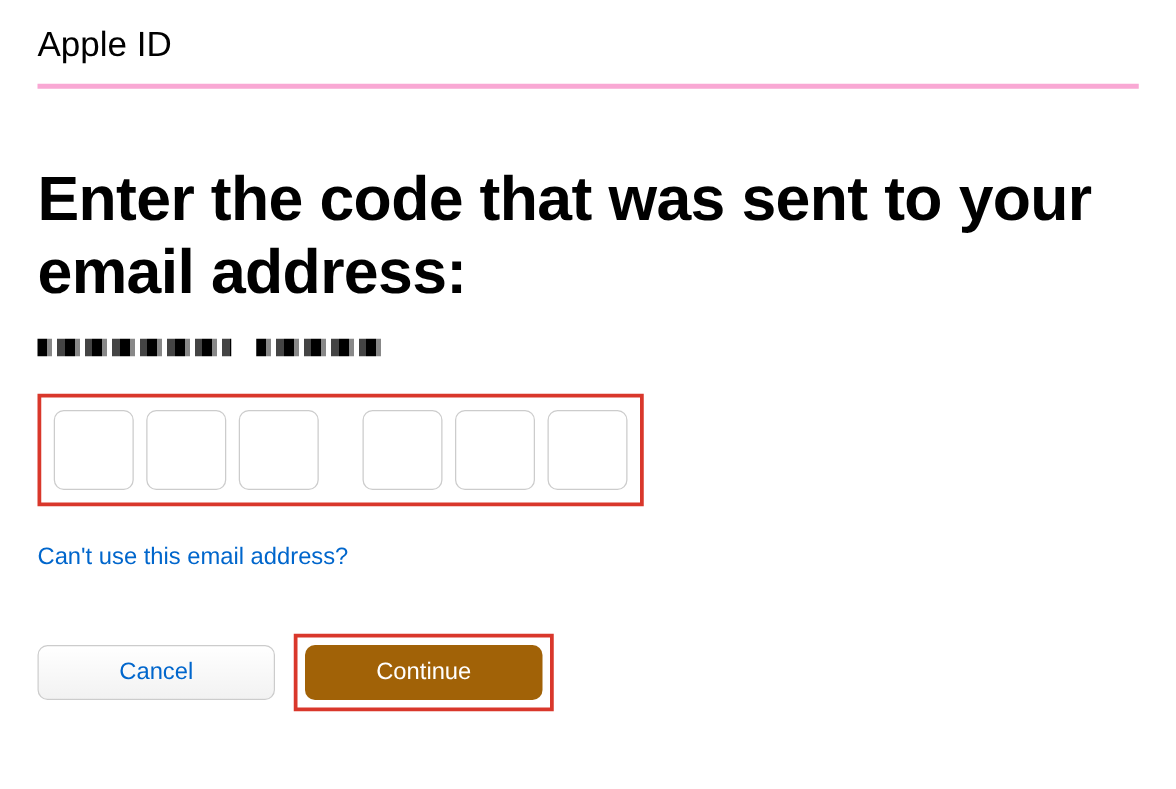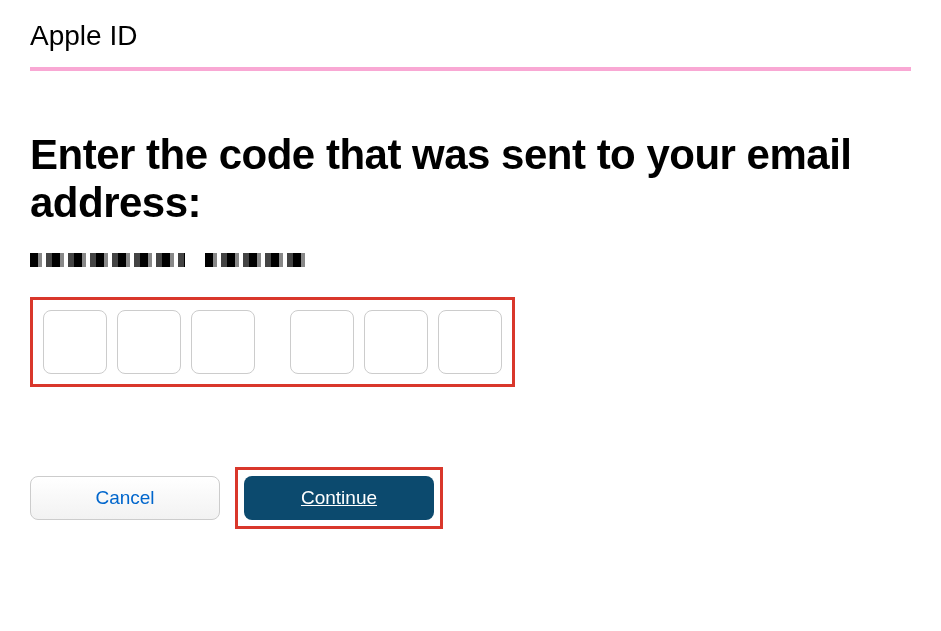--- a/index.html
+++ b/index.html
@@ -17,21 +17,21 @@
       padding-bottom: 15px;
       border-bottom: 4px solid #f9a8d4;
       margin-bottom: 60px;
     }
     .header-title {
       font-size: 28px;
       font-weight: 400;
       color: #000;
     }
     .main-heading {
-      font-size: 42px;
+      font-size: 50px;
       font-weight: 700;
       color: #000;
       letter-spacing: -0.5px;
       line-height: 1.15;
       margin-bottom: 25px;
     }
     .redacted-email {
       margin-bottom: 30px;
       display: flex;
       gap: 20px;
@@ -115,23 +115,22 @@
       background: linear-gradient(to bottom, #ffffff, #f2f2f2);
       border: 1px solid #cccccc;
       color: #0066cc;
     }
     .btn-continue-wrapper {
       border: 3px solid #d9372b;
       padding: 6px;
       display: inline-block;
     }
     .btn-continue {
-      background: #0c4a6e;
+      background: #a16207;
       color: #ffffff;
-      text-decoration: underline;
     }
   </style>
 </head>
 <body>
 
 
 
 <div class="header">
   <div class="header-title">Apple ID</div>
 </div>
@@ -153,20 +152,21 @@
     <div class="code-group-spacer"></div>
     <div class="code-group">
       <input type="text" maxlength="1" class="code-box" value="" style="">
       <input type="text" maxlength="1" class="code-box" value="" style="">
       <input type="text" maxlength="1" class="code-box" value="" style="">
     </div>
   </div>
 </div>
 
 <div class="links">
+  <a class="link">Can't use this email address?</a>
 </div>
 
 <div class="buttons">
   <button class="btn btn-cancel">Cancel</button>
   <div class="btn-continue-wrapper">
     <button class="btn btn-continue">Continue</button>
   </div>
 </div>
 
 

